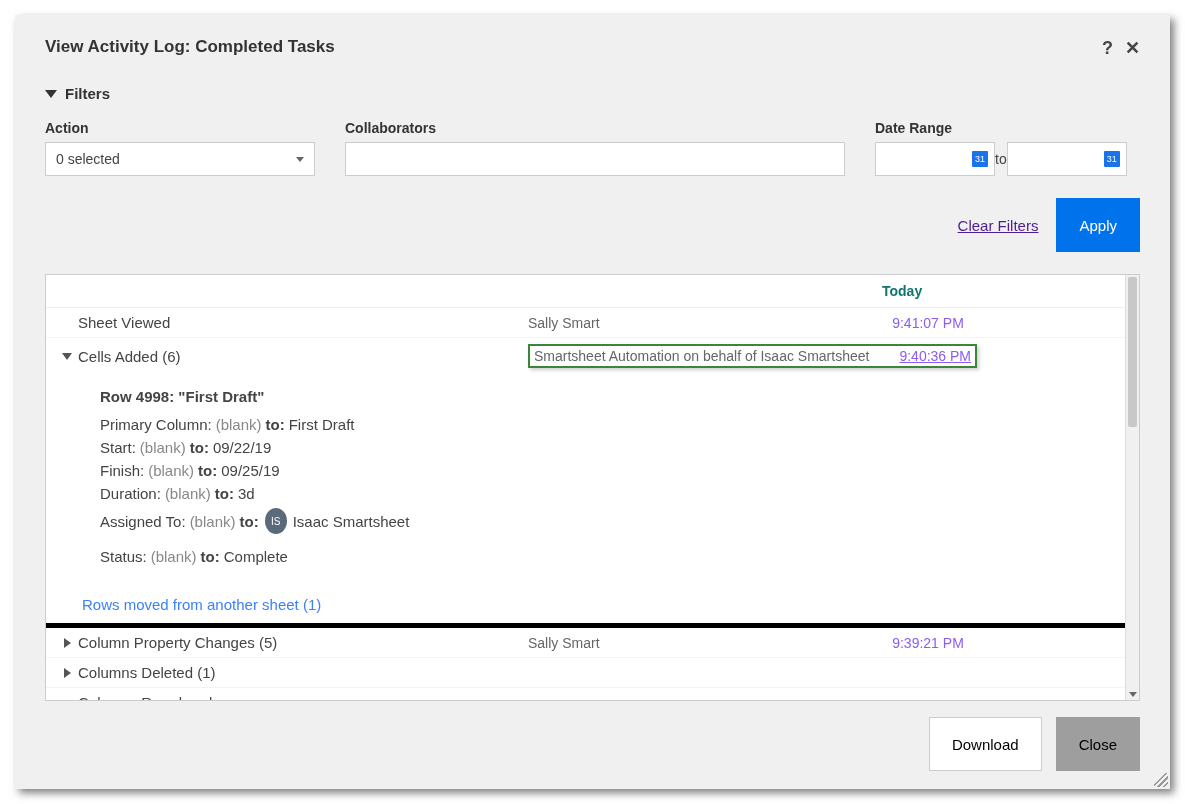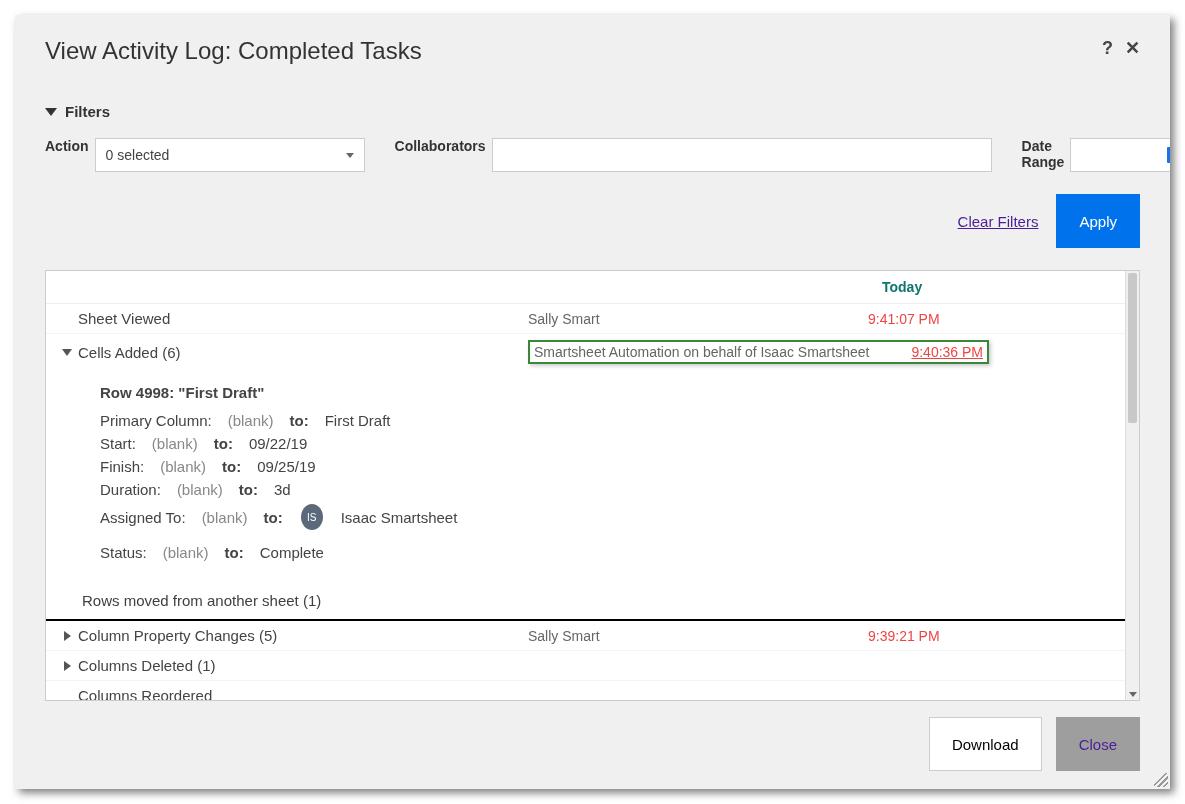--- a/index.html
+++ b/index.html
@@ -19,35 +19,35 @@
     display: flex;
     flex-direction: column;
     overflow: hidden;
   }
   .dialog-header {
     display: flex;
     align-items: flex-start;
     justify-content: space-between;
   }
   .dialog-title {
-    font-size: 24px;
-    font-weight: normal;
+    font-size: 17px;
+    font-weight: bold;
     color: #333;
   }
   .header-icons {
     display: flex;
     gap: 12px;
     align-items: center;
     color: #444;
     font-size: 18px;
     font-weight: bold;
   }
   .header-icons span { cursor: pointer; }
   .filters-section {
-    margin-top: 38px;
+    margin-top: 26px;
   }
   .filters-toggle {
     display: flex;
     align-items: center;
     gap: 8px;
     font-size: 15px;
     font-weight: bold;
     color: #333;
     cursor: pointer;
   }
@@ -68,21 +68,21 @@
     border-top: 5px solid transparent;
     border-bottom: 5px solid transparent;
     border-left: 7px solid #555;
   }
   .filters-row {
     display: flex;
     gap: 30px;
     margin-top: 18px;
     align-items: flex-end;
   }
-  .filter-group { display: flex; gap: 6px; }
+  .filter-group { display: flex; flex-direction: column; gap: 6px; }
   .filter-label { font-size: 14px; font-weight: bold; color: #333; }
   .select-box {
     width: 270px;
     height: 34px;
     background: #fff;
     border: 1px solid #ccc;
     display: flex;
     align-items: center;
     justify-content: space-between;
     padding: 0 10px;
@@ -141,21 +141,21 @@
     padding: 0 22px;
     font-size: 15px;
     border: 1px solid #ccc;
     background: #fff;
     cursor: pointer;
     display: inline-flex;
     align-items: center;
     justify-content: center;
   }
   .btn-primary { background:#0073ec; color:#fff; border-color:#0073ec; }
-  .btn-grey { background:#9e9e9e; color:#4c1d95; border-color:#9e9e9e; }
+  .btn-grey { background:#9e9e9e; color:#000000; border-color:#9e9e9e; }
   .log-container {
     margin-top: 22px;
     flex: 1;
     border: 1px solid #ccc;
     background: #fff;
     display: flex;
     overflow: hidden;
   }
   .log-scroll {
     flex: 1;
@@ -194,54 +194,54 @@
     display: flex;
     align-items: center;
     padding: 6px 10px;
     font-size: 15px;
     color: #444;
     border-bottom: 1px solid #f3f3f3;
   }
   .log-row .arrow-spot { width: 22px; display:flex; justify-content:center;}
   .log-row .action-col { flex: 0 0 450px; }
   .log-row .actor-col { flex: 0 0 340px; color:#666; font-size:14px; }
-  .log-row .time-col { flex: 0 0 120px; color:#ef4444; font-size:14px; }
+  .log-row .time-col { flex: 0 0 120px; color:#8b5cf6; font-size:14px;text-align:center; }
   .highlight-box {
     border: 2px solid #3a873a;
     padding: 2px 4px;
     display: inline-flex;
-    gap: 42px;
+    gap: 30px;
     box-shadow: 2px 2px 4px rgba(0,0,0,0.2);
   }
   .detail-block {
     padding: 14px 10px 18px 54px;
     font-size: 15px;
     color: #444;
     border-bottom: 1px solid #f3f3f3;
   }
   .detail-title { font-weight: bold; margin-bottom: 8px; }
-  .detail-line { padding: 3px 0; display:flex; align-items:center; flex-wrap:wrap; gap:16px;}
+  .detail-line { padding: 3px 0; display:flex; align-items:center; flex-wrap:wrap; gap:4px;}
   .grey-val { color:#888; }
   .bold-to { font-weight: bold; }
   .avatar-is {
     width: 22px; height: 26px;
     border-radius: 50%;
     background: #5a6a7a;
     color: #fff;
     font-size: 10px;
     display: inline-flex;
     align-items: center;
     justify-content: center;
     margin: 0 2px;
   }
   .moved-row {
     padding: 10px 10px 10px 36px;
     font-size: 15px;
-    color:#404040;
-    border-bottom: 2px solid #000000;
+    color:#3b82f6;
+    border-bottom: 5px solid #000000;
   }
   .footer-actions {
     display: flex;
     justify-content: flex-end;
     gap: 14px;
     margin-top: 16px;
   }
   .resize-grip {
     position: absolute;
     right: 2px; bottom: 2px;

